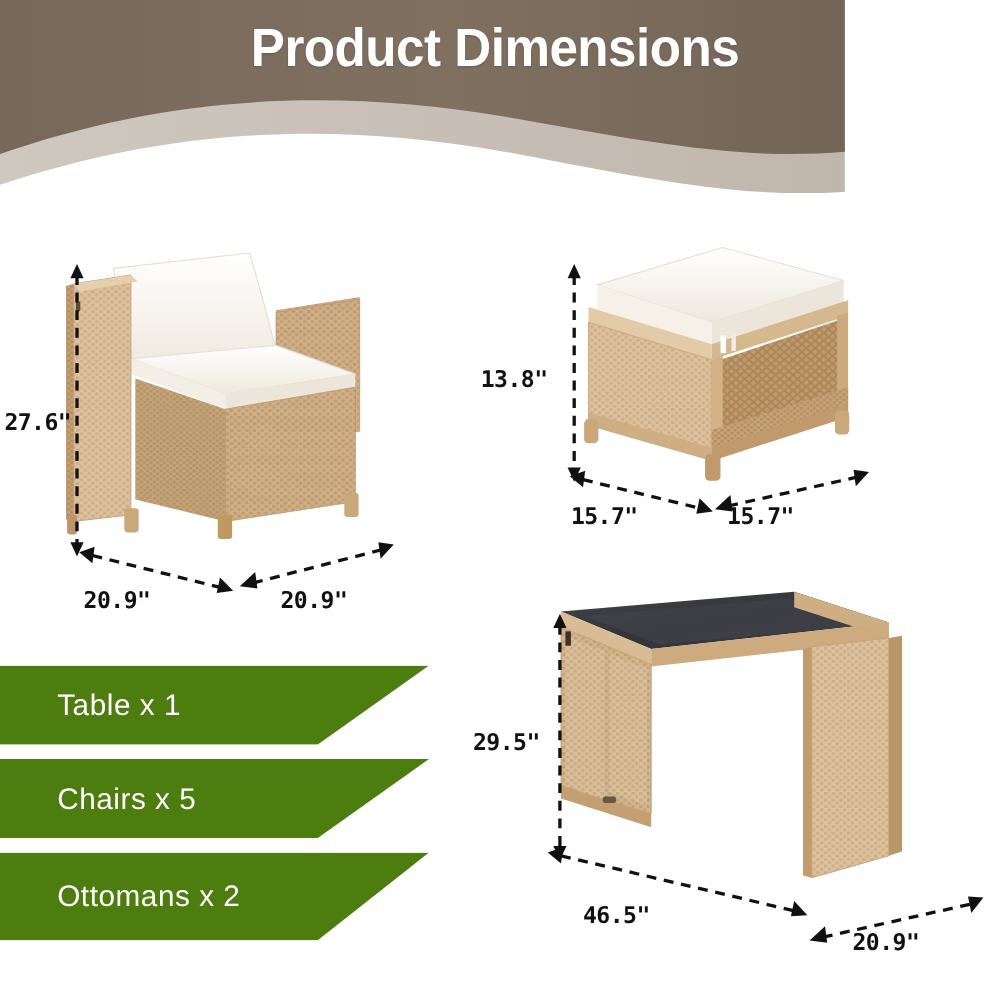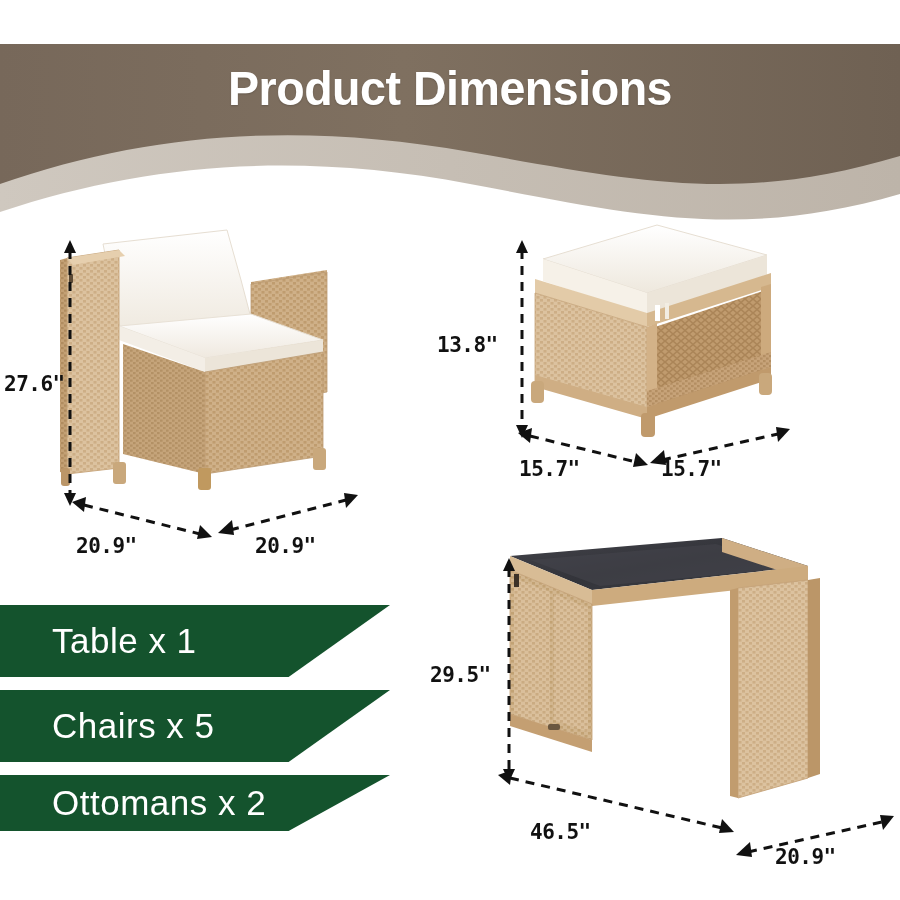--- a/index.html
+++ b/index.html
@@ -6,21 +6,21 @@
   body{
     width:900px;height:900px;
     background:#ffffff;
     font-family:"Liberation Sans", sans-serif;
     overflow:hidden;
     position:relative;
   }
   #stage{position:relative;width:900px;height:900px;background:#fff;overflow:hidden;}
 
   
-  .header-wrap{position:absolute;left:0;top:0;width:900px;height:200px;overflow:hidden;margin-top:44px;}
+  .header-wrap{position:absolute;left:0;top:0;width:768px;height:200px;overflow:hidden;}
   .header-svg{position:absolute;left:0;top:0;}
   .header-title{
     position:absolute;left:0;top:16px;width:900px;
     text-align:center;
     color:#ffffff;
     font-family:"Liberation Sans", sans-serif;
     font-size:49px;
     font-weight:bold;
     letter-spacing:-0.5px;
     transform:scaleX(0.95);
@@ -36,35 +36,35 @@
     color:#111111;
     white-space:nowrap;
     letter-spacing:-0.5px;
   }
   .dim-v{font-size:21px;}
   .dim-h{font-size:21px;}
 
   
   .banner{
     position:absolute;
-    background:#14532d;
+    background:#4d7c0f;
     display:flex;
     align-items:center;
     color:#ffffff;
     font-family:"Liberation Sans", sans-serif;
-    font-size:35px;
+    font-size:27px;
     font-weight:300;
     letter-spacing:0.5px;
   }
   .banner span{padding-left:52px;}
   .b1{left:0;top:605px;width:390px;height:72px;
       clip-path:polygon(0 0,100% 0,74% 100%,0 100%);}
   .b2{left:0;top:690px;width:390px;height:72px;
       clip-path:polygon(0 0,100% 0,74% 100%,0 100%);}
-  .b3{left:0;top:775px;width:390px;height:56px;
+  .b3{left:0;top:775px;width:390px;height:80px;
       clip-path:polygon(0 0,100% 0,74% 100%,0 100%);}
 
   
   .fig{position:absolute;}
   svg{display:block;}
 </style>
 </head>
 <body>
 
 <div id="stage">

